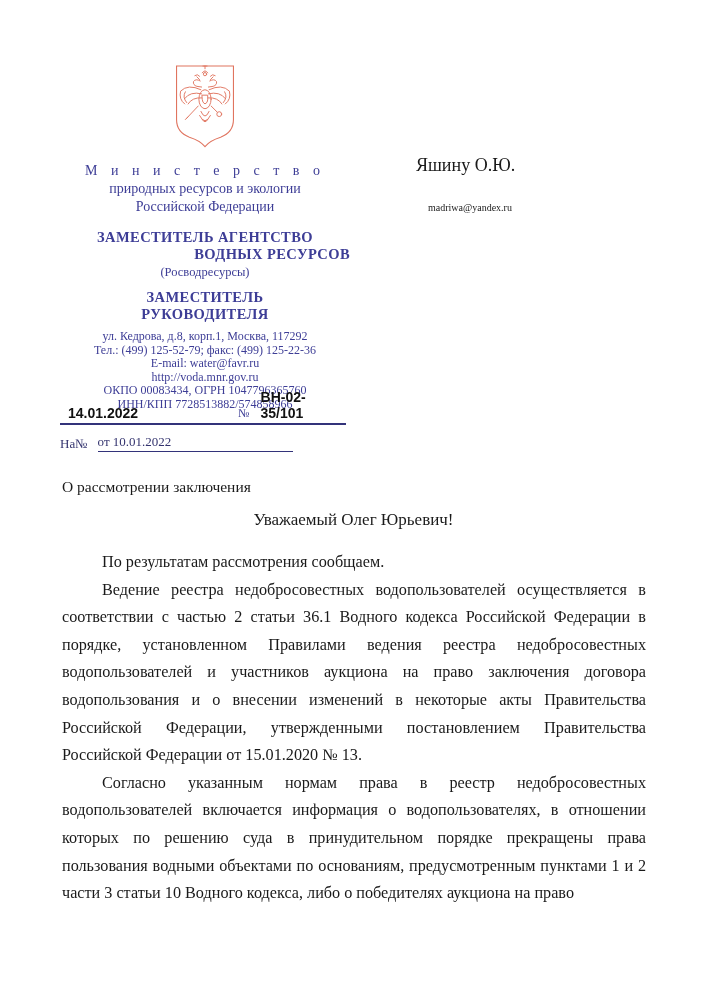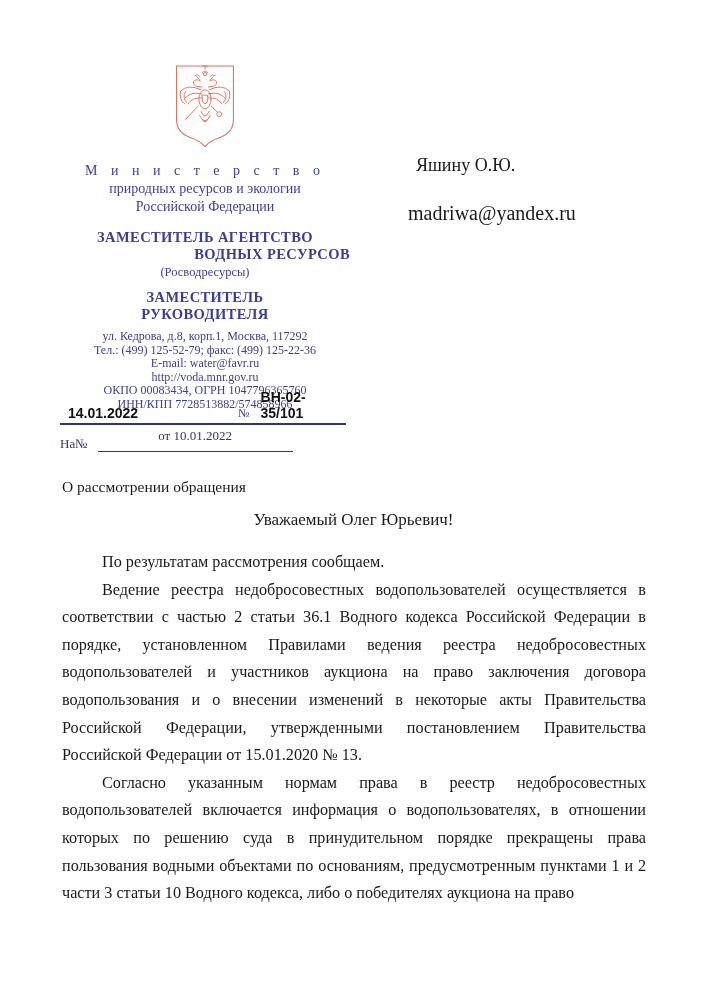--- a/index.html
+++ b/index.html
@@ -33,28 +33,28 @@
     padding-bottom:2px;height:17px;
   }
   .ref-date{font-family:"Liberation Sans","DejaVu Sans",sans-serif;
     font-weight:bold;font-size:14px;color:#111;padding-left:8px;}
   .ref-no-sign{font-size:12px;color:#3d3d96;margin-left:100px;}
   .ref-number{font-family:"Liberation Sans","DejaVu Sans",sans-serif;
     font-weight:bold;font-size:14px;color:#111;margin-left:11px;}
   .ref-row2{display:flex;align-items:flex-end;margin-top:10px;height:17px;}
   .ref-na{font-size:13px;color:#33336e;}
   .ref-reply-line{
-    flex:0 0 195px;margin-left:10px;text-align:center;
+    flex:0 0 195px;margin-left:10px;
     border-bottom:1.5px solid #33337a;
-    font-size:13px;color:#33336e;padding-bottom:7px;
+    font-size:13px;color:#33336e;padding-bottom:1px;
   }
   
   .addressee{position:absolute;left:408px;top:155px;width:240px;}
   .addressee-name{font-size:18px;padding-left:8px;}
-  .addressee-email{font-size:20px;margin-top:26px;}
+  .addressee-email{font-size:10px;margin-top:26px;margin-left:20px;}
   
   .subject{position:absolute;left:62px;top:478px;font-size:15.5px;}
   .salutation{position:absolute;left:62px;top:510px;width:583px;
     text-align:center;font-size:17px;}
   .body-text{
     position:absolute;left:62px;top:549px;width:584px;
     font-size:16.2px;line-height:27.6px;text-align:justify;
   }
   .body-text p{margin:0;text-indent:40px;}
 </style>
@@ -129,21 +129,21 @@
       <span class="ref-na">На№</span>
       <span class="ref-reply-line">от 10.01.2022</span>
     </div>
   </div>
 
   <div class="addressee">
     <div class="addressee-name">Яшину О.Ю.</div>
     <div class="addressee-email">madriwa@yandex.ru</div>
   </div>
 
-  <div class="subject">О рассмотрении обращения</div>
+  <div class="subject">О рассмотрении заключения</div>
   <div class="salutation">Уважаемый Олег Юрьевич!</div>
 
   <div class="body-text">
     <p>По результатам рассмотрения сообщаем.</p>
     <p>Ведение реестра недобросовестных водопользователей осуществляется в соответствии с частью 2 статьи 36.1 Водного кодекса Российской Федерации в порядке, установленном Правилами ведения реестра недобросовестных водопользователей и участников аукциона на право заключения договора водопользования и о внесении изменений в некоторые акты Правительства Российской Федерации, утвержденными постановлением Правительства Российской Федерации от 15.01.2020 № 13.</p>
     <p>Согласно указанным нормам права в реестр недобросовестных водопользователей включается информация о водопользователях, в отношении которых по решению суда в принудительном порядке прекращены права пользования водными объектами по основаниям, предусмотренным пунктами 1 и 2 части 3 статьи 10 Водного кодекса, либо о победителях аукциона на право</p>
   </div>
 
 </div>
 

